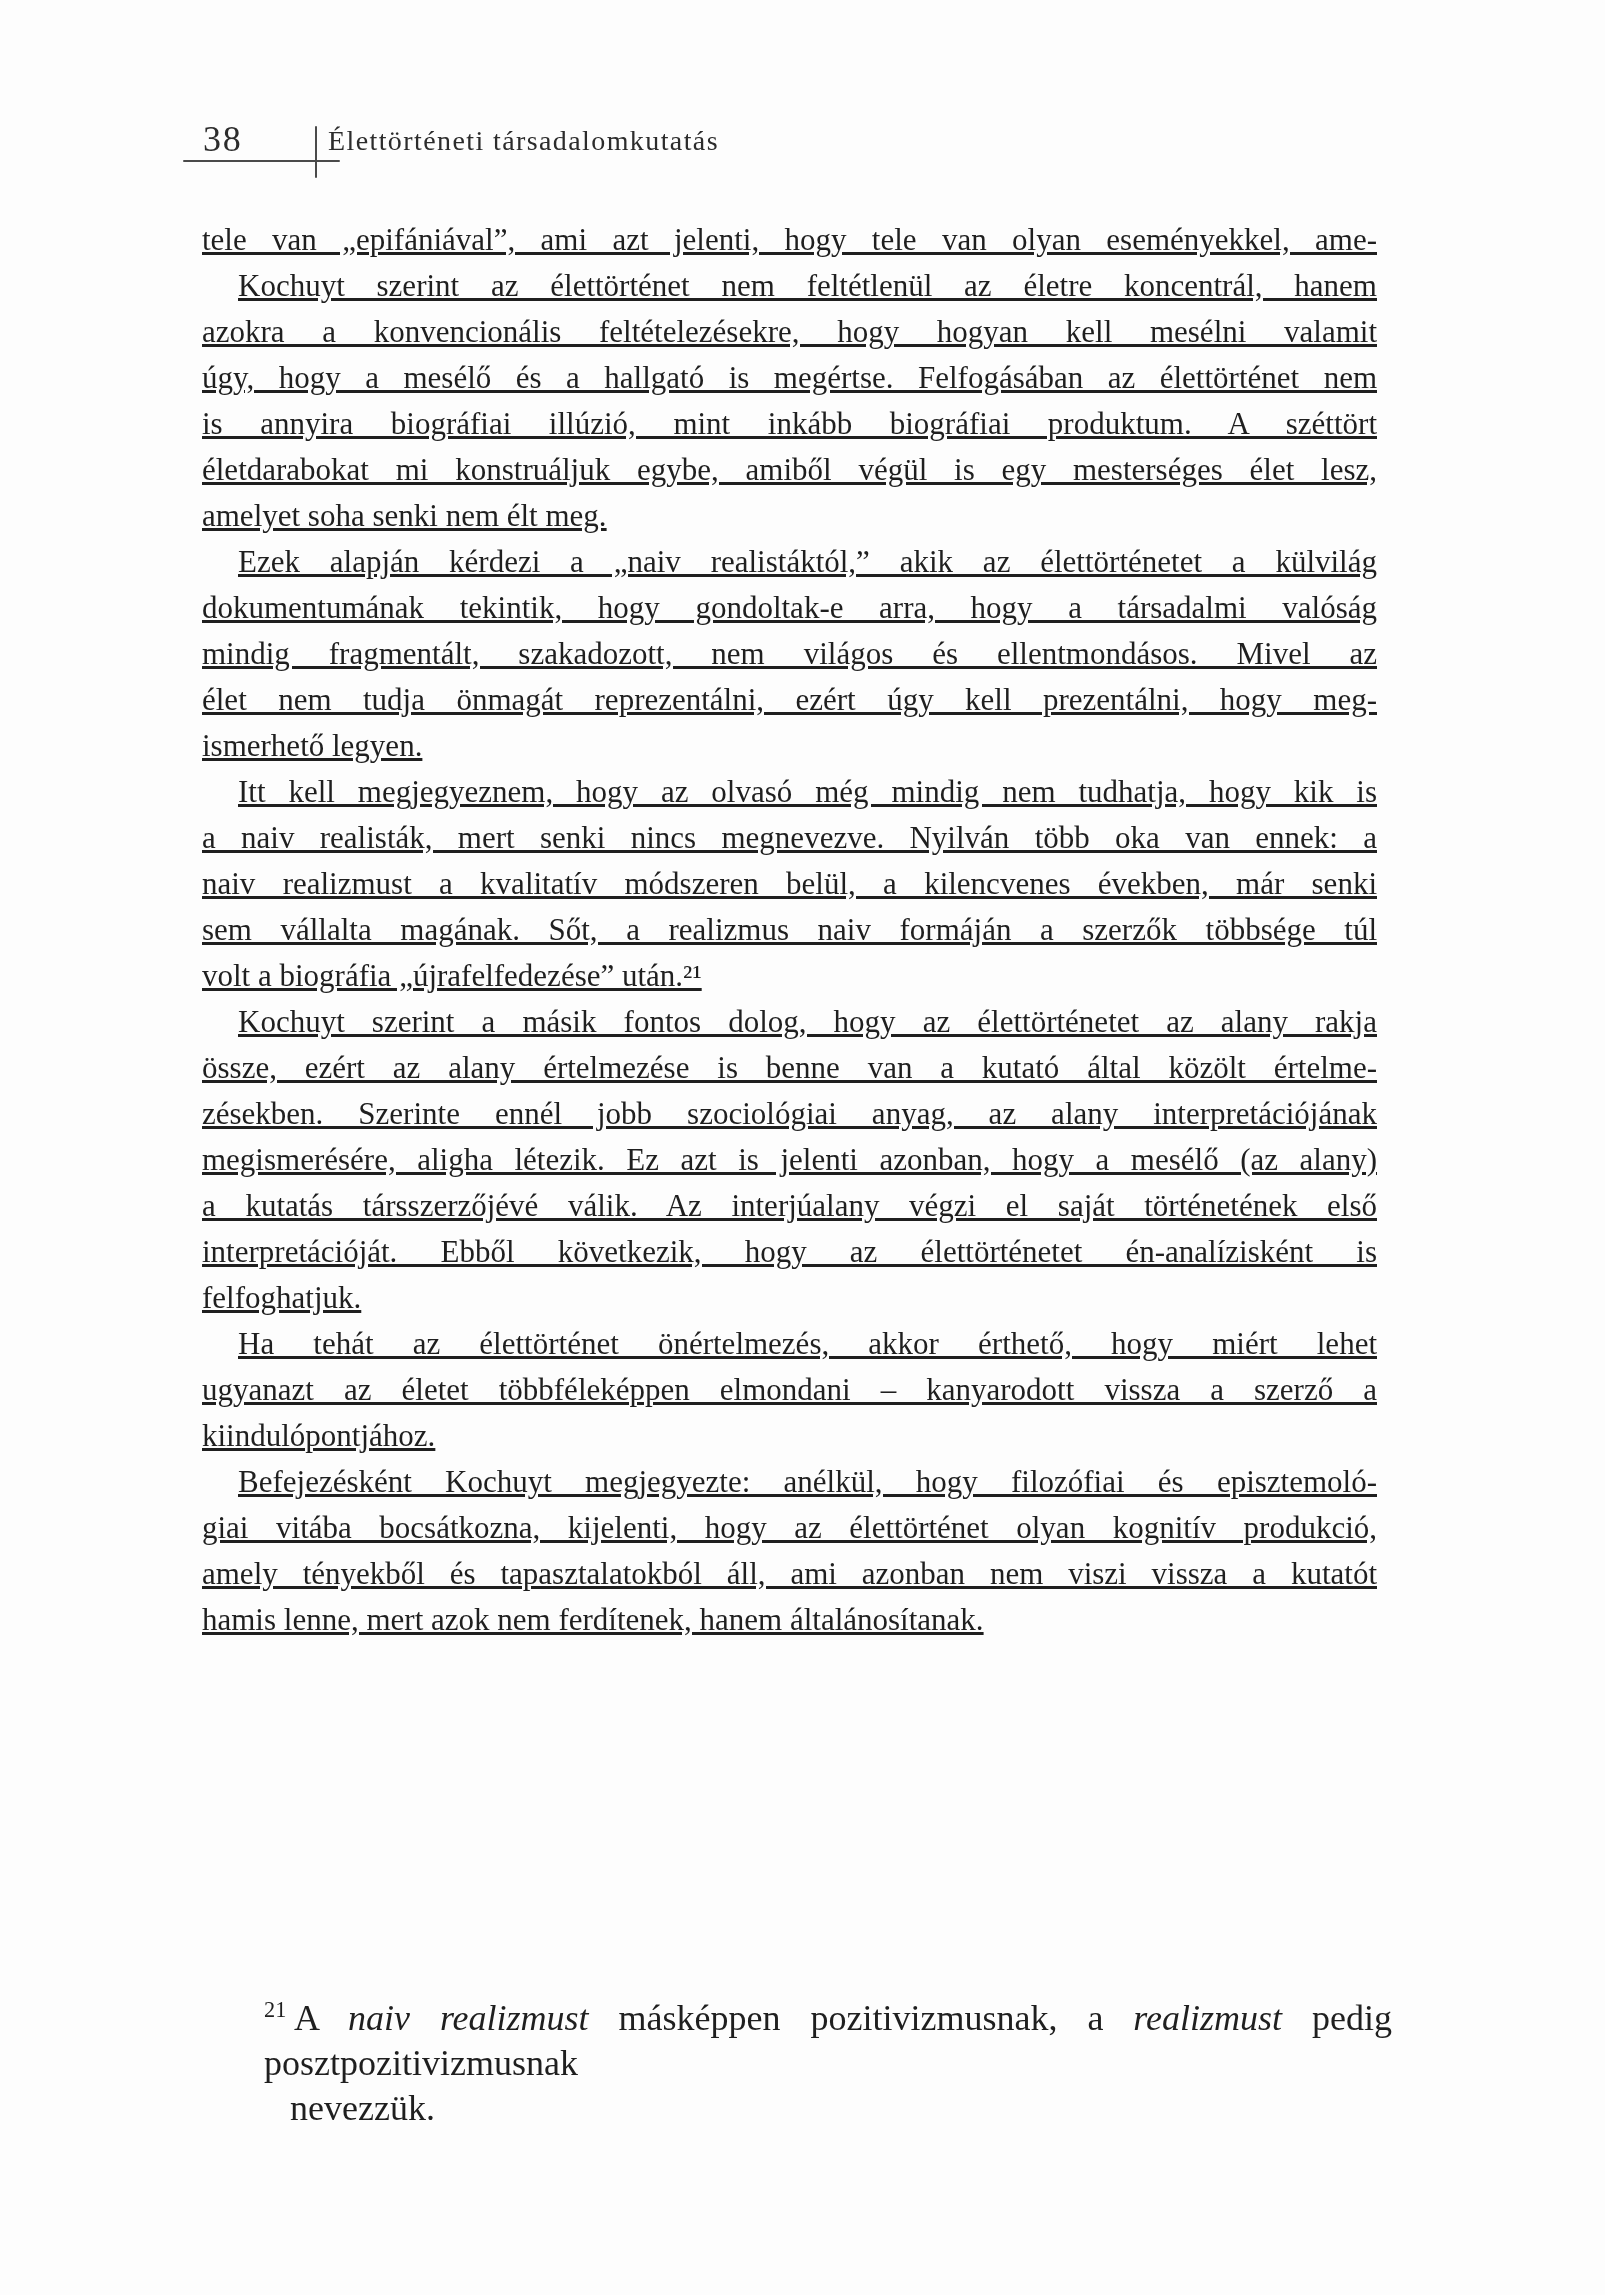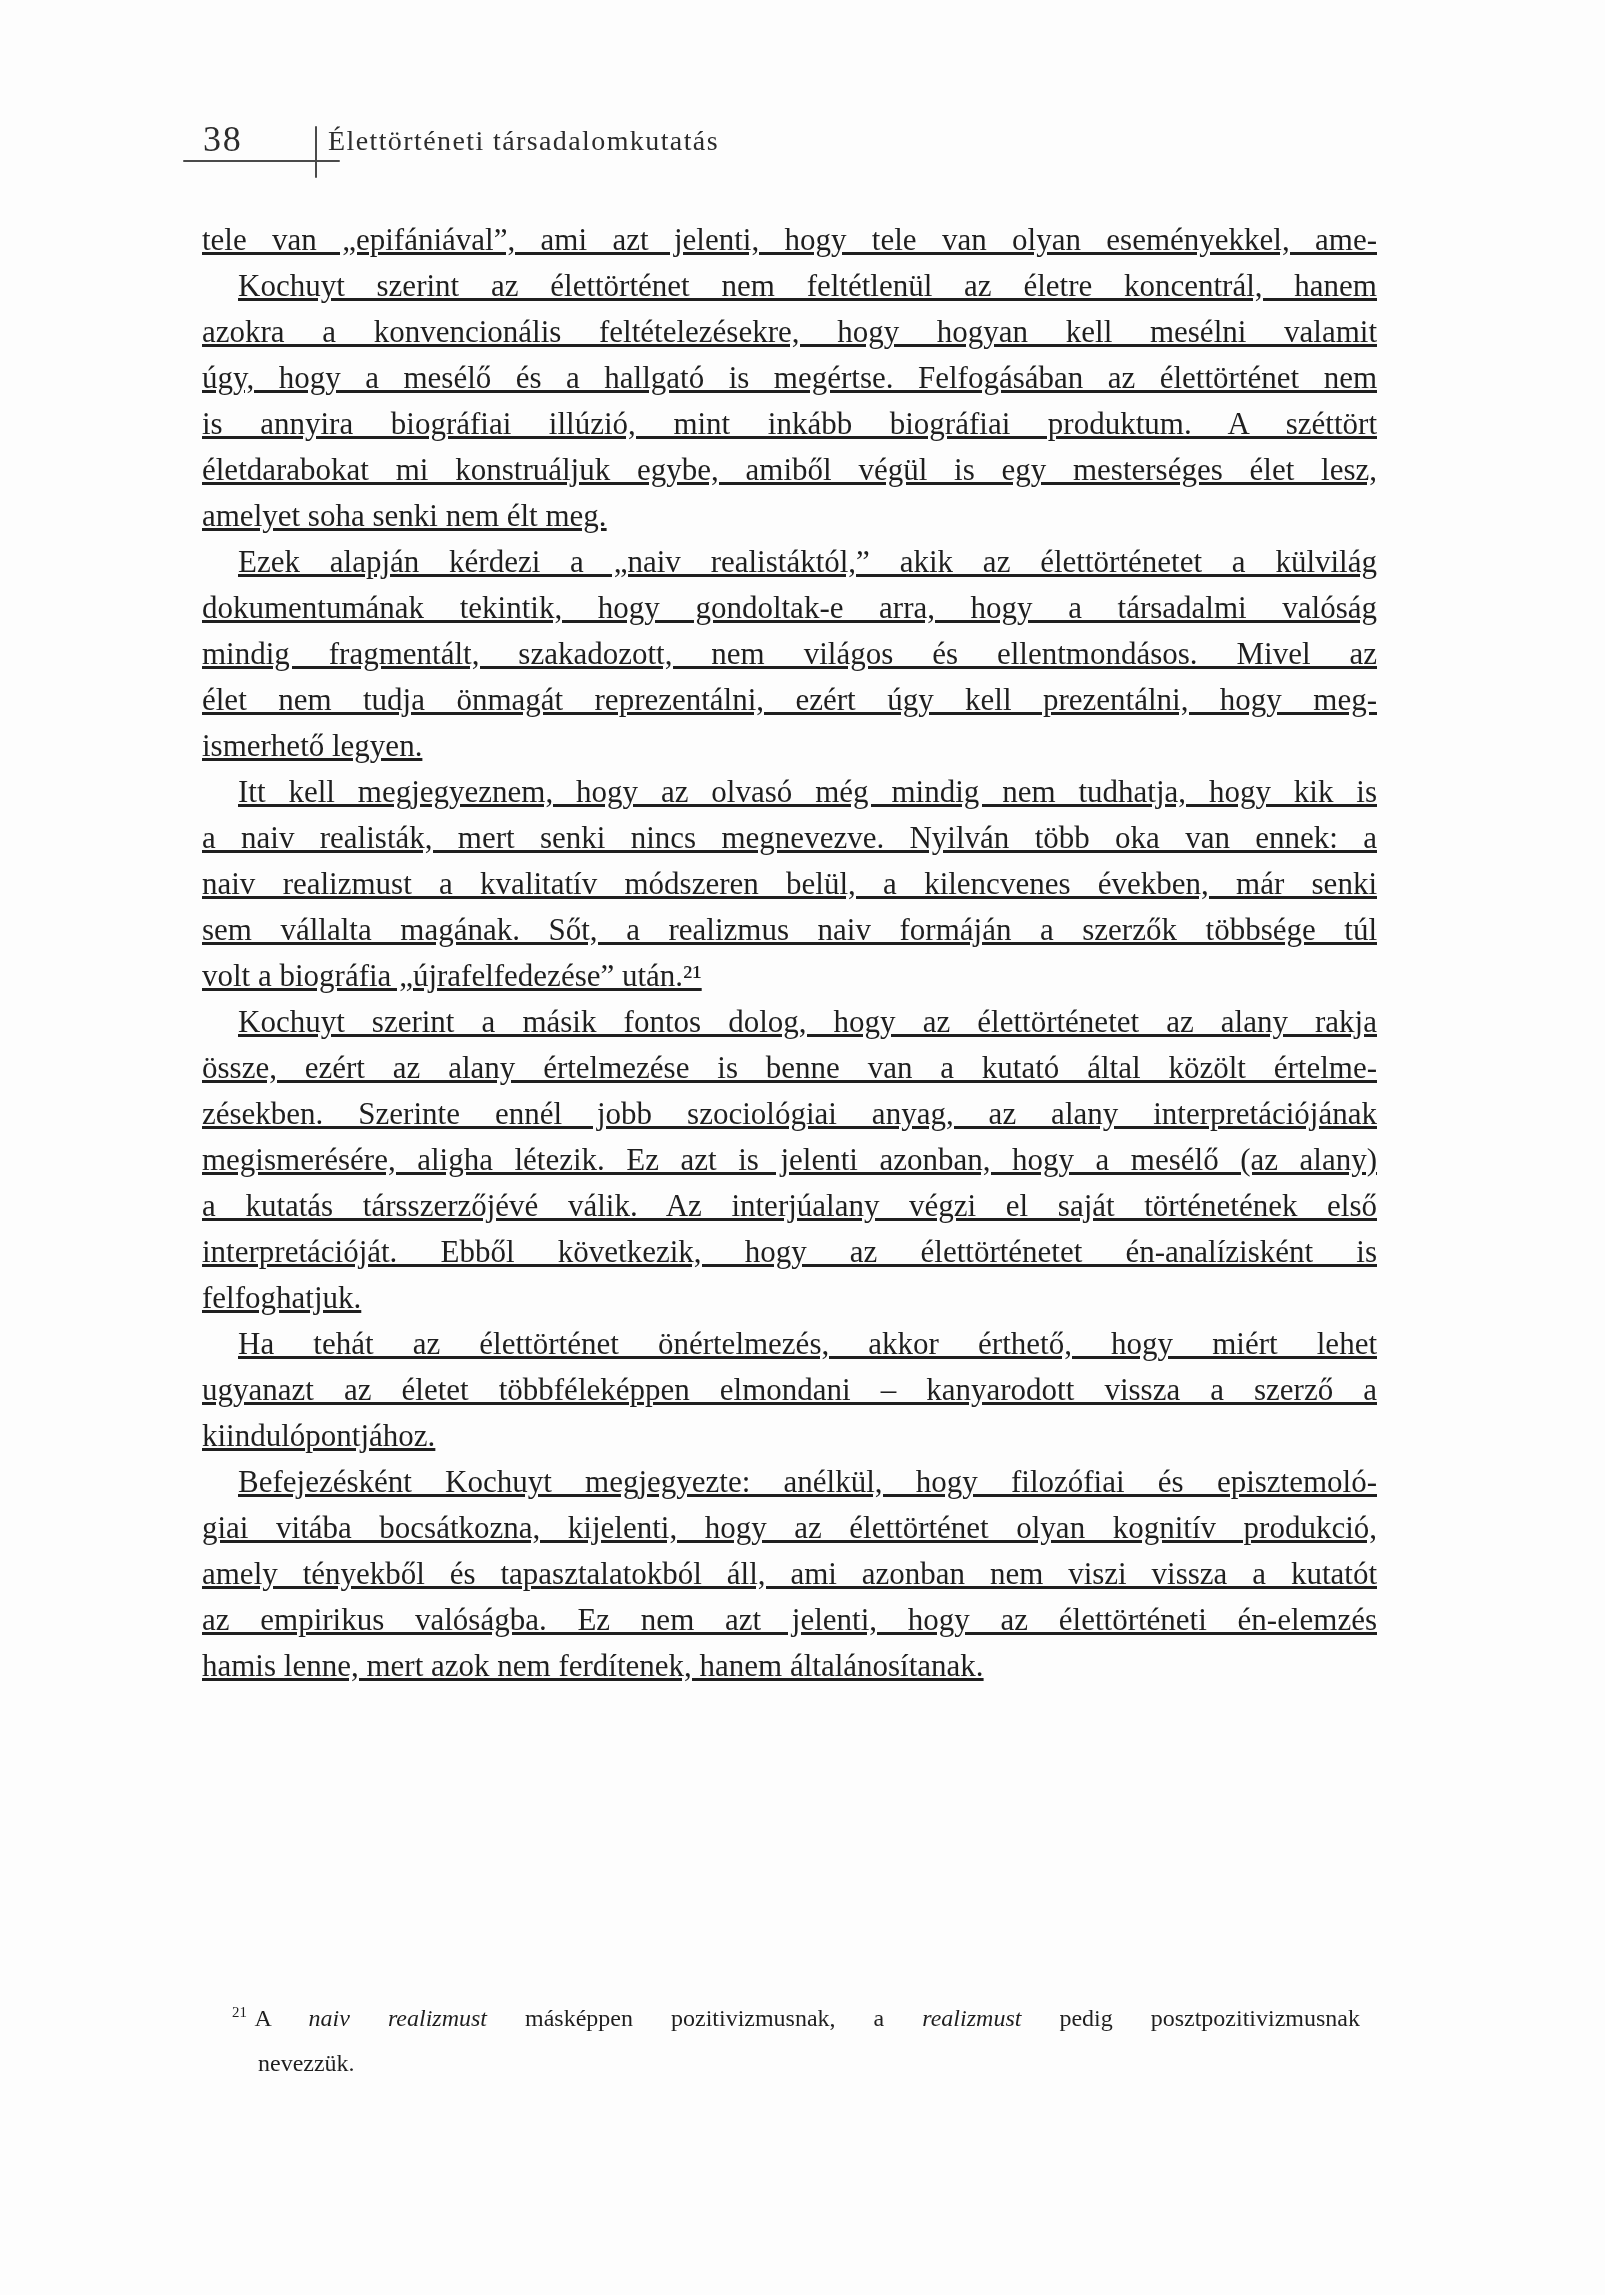--- a/index.html
+++ b/index.html
@@ -70,24 +70,24 @@
     line-height: 46px;
     text-align: justify;
     text-align-last: justify;
   }
   .line.last { text-align-last: left; }
   .line.first { text-indent: 36px; }
 
   
   .footnote {
     position: absolute;
-    left: 232px;
+    left: 264px;
     top: 1996px;
     width: 1128px;
-    font-size: 24px;
+    font-size: 36px;
     color: var(--ink);
   }
   .fn-line {
     line-height: 45px;
     text-align: justify;
     text-align-last: justify;
   }
   .fn-line.last { text-align-last: left; padding-left: 26px; }
   .fn-line sup {
     font-size: 0.62em;
@@ -133,21 +133,20 @@
       <div class="line">megismerésére, aligha létezik. Ez azt is jelenti azonban, hogy a mesélő (az alany)</div>
       <div class="line">a kutatás társszerzőjévé válik. Az interjúalany végzi el saját történetének első</div>
       <div class="line">interpretációját. Ebből következik, hogy az élettörténetet én-analízisként is</div>
       <div class="line last">felfoghatjuk.</div>
       <div class="line first">Ha tehát az élettörténet önértelmezés, akkor érthető, hogy miért lehet</div>
       <div class="line">ugyanazt az életet többféleképpen elmondani – kanyarodott vissza a szerző a</div>
       <div class="line last">kiindulópontjához.</div>
       <div class="line first">Befejezésként Kochuyt megjegyezte: anélkül, hogy filozófiai és episztemoló-</div>
       <div class="line">giai vitába bocsátkozna, kijelenti, hogy az élettörténet olyan kognitív produkció,</div>
       <div class="line">amely tényekből és tapasztalatokból áll, ami azonban nem viszi vissza a kutatót</div>
-      <div class="line">az empirikus valóságba. Ez nem azt jelenti, hogy az élettörténeti én-elemzés</div>
       <div class="line last">hamis lenne, mert azok nem ferdítenek, hanem általánosítanak.</div>
     </main>
 
   <div class="footnote" id="footnote">
       <div class="fn-line"><sup>21</sup><span>A </span><em>naiv realizmust</em><span> másképpen pozitivizmusnak, a </span><em>realizmust</em><span> pedig posztpozitivizmusnak</span></div>
       <div class="fn-line last"><span>nevezzük.</span></div>
     </div>
 
 </div>
 

